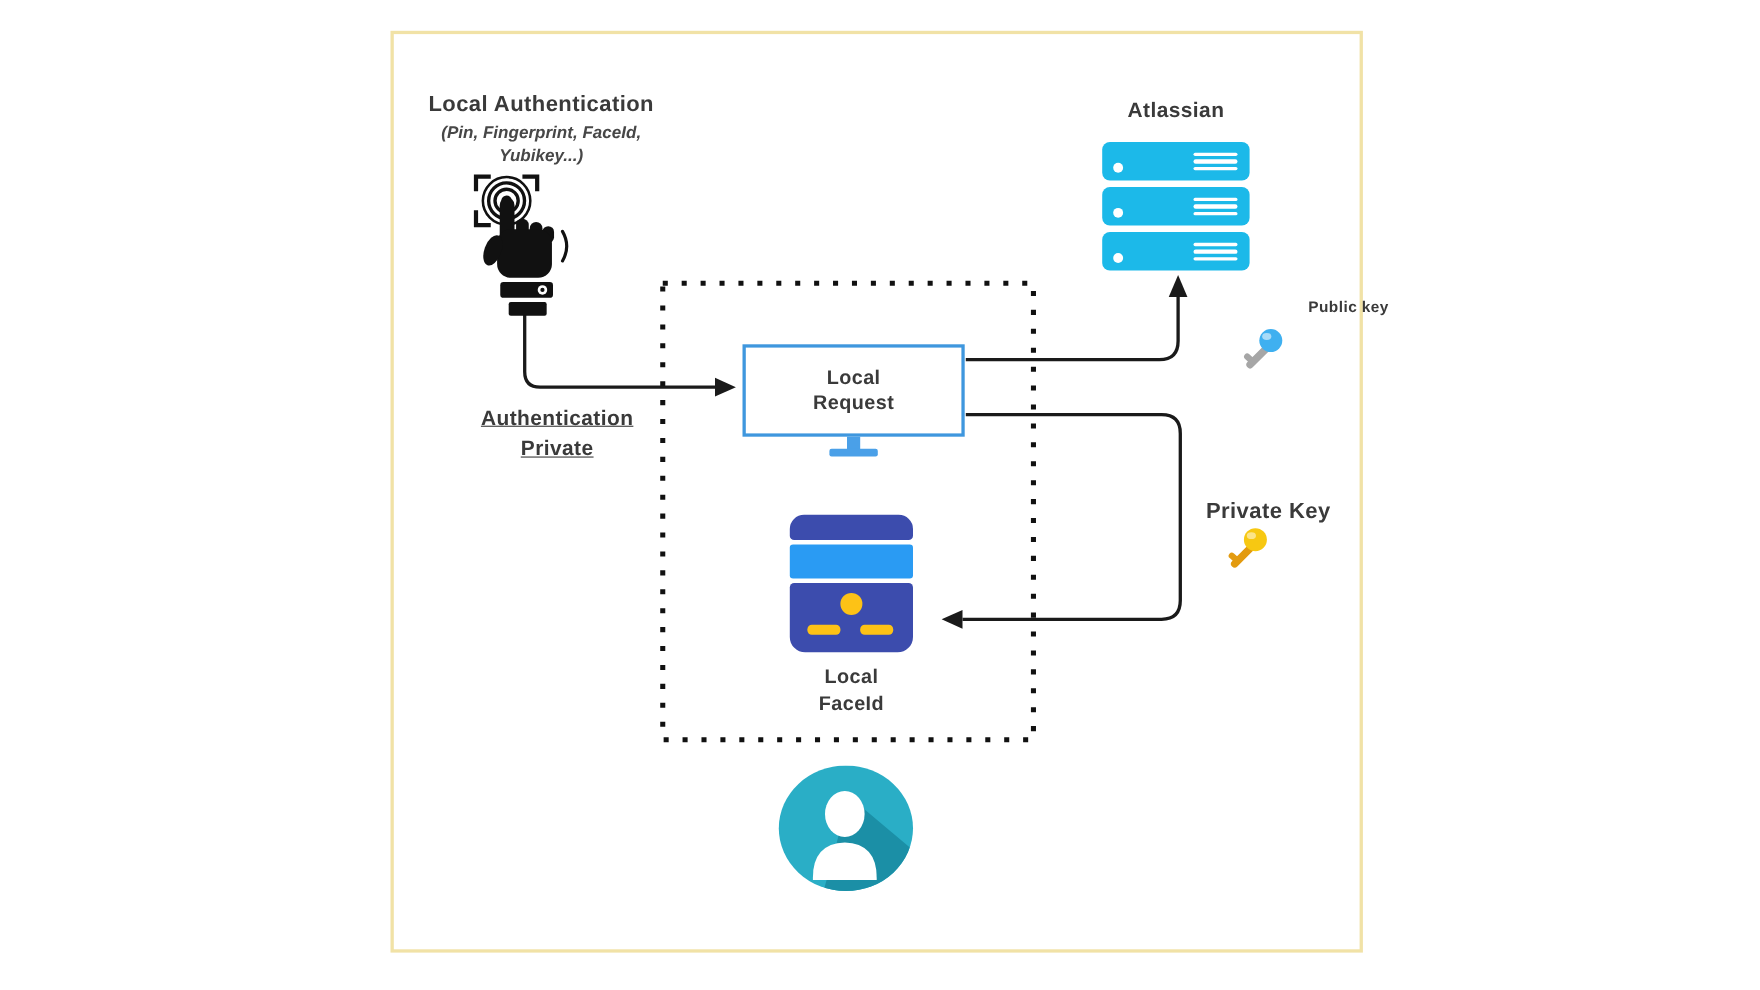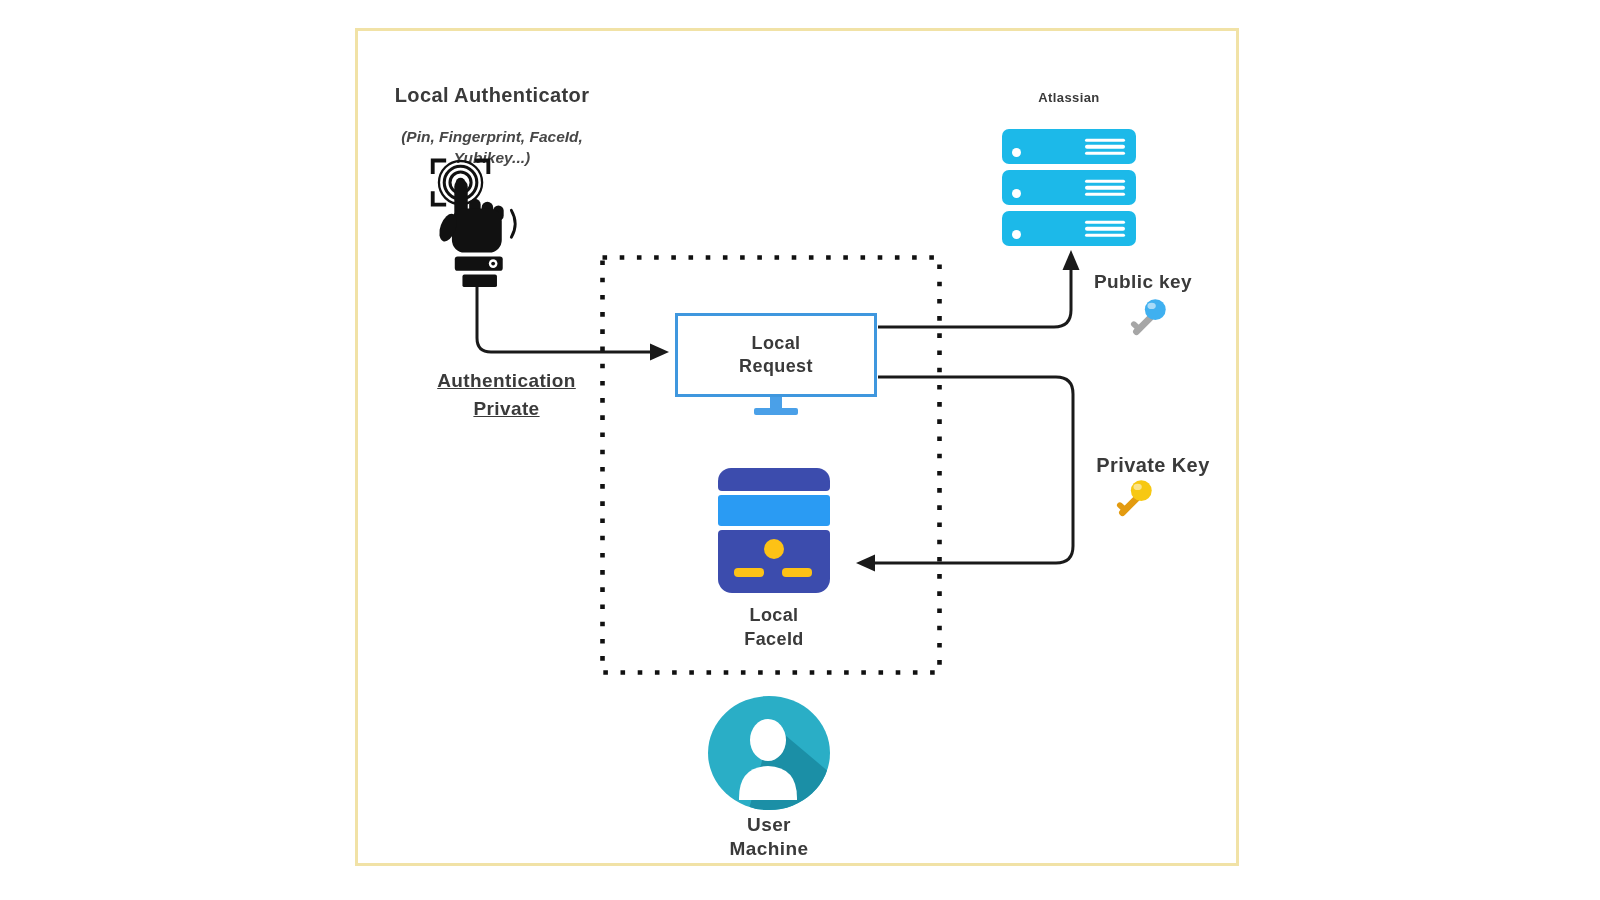--- a/index.html
+++ b/index.html
@@ -15,48 +15,48 @@
 
   .overlay { position: absolute; left: 0; top: 0; width: 1600px; height: 900px; z-index: 2; pointer-events: none; }
 
   .abs { position: absolute; z-index: 3; }
 
   .lbl { font-weight: 700; text-align: center; color: #3a3a3a; letter-spacing: 0.4px; }
 
   
   .title-block { left: 367px; top: 84px; width: 250px; text-align: center; }
   .title-block .t1 { font-size: 20px; font-weight: 700; letter-spacing: 0.4px; }
-  .title-block .t2 { font-size: 15.5px; font-style: italic; font-weight: 600; line-height: 21px; margin-top: 19px; color: #474747; }
+  .title-block .t2 { font-size: 15.5px; font-style: italic; font-weight: 600; line-height: 21px; margin-top: 3px; color: #474747; }
 
   .hand-icon { left: 422px; top: 149px; width: 102px; height: 140px; }
 
   .auth-label { left: 409px; top: 367px; width: 195px; font-size: 19px; line-height: 28px; text-decoration: underline; }
 
   
   .local-system-box {
     left: 675px; top: 313px; width: 202px; height: 84px;
     border: 3px solid #3f97de; background: #ffffff;
     display: flex; align-items: center; justify-content: center;
     z-index: 3;
   }
   .local-system-box .txt { font-size: 18px; font-weight: 700; line-height: 23px; text-align: center; letter-spacing: 0.4px; }
   .monitor-stem { left: 770px; top: 397px; width: 12px; height: 13px; background: #4aa0e8; }
   .monitor-base { left: 754px; top: 408px; width: 44px; height: 7px; background: #4aa0e8; border-radius: 2px; }
 
   
-  .atlassian-label { left: 1002px; top: 90px; width: 134px; font-size: 13px; }
+  .atlassian-label { left: 1002px; top: 90px; width: 134px; font-size: 19px; }
   .server-row {
     position: absolute; left: 1002px; width: 134px; height: 35px;
     background: #1cb9e9; border-radius: 7px; z-index: 3;
   }
   .server-dot { position: absolute; left: 10px; bottom: 7px; width: 9px; height: 9px; border-radius: 50%; background: #ffffff; }
   .server-bars { position: absolute; right: 11px; top: 50%; transform: translateY(-50%); display: flex; flex-direction: column; gap: 3px; }
   .server-bars i { display: block; width: 40px; height: 3.5px; background: #ffffff; border-radius: 2px; }
 
-  .public-key-label  { left: 1068px; top: 271px; width: 150px; font-size: 19px; }
+  .public-key-label  { left: 1151px; top: 271px; width: 150px; font-size: 14px; }
   .private-key-label { left: 1078px; top: 454px; width: 150px; font-size: 20px; }
   .key-icon { width: 46px; height: 46px; }
   .public-key-icon  { left: 1126px; top: 296px; }
   .private-key-icon { left: 1112px; top: 477px; }
 
   
   .storage-icon { left: 718px; top: 468px; width: 112px; z-index: 3; }
   .storage-top { height: 23px; background: #3c4cad; border-radius: 13px 13px 4px 4px; }
   .storage-mid { height: 31px; background: #2a9bf3; border-radius: 3px; margin-top: 4px; }
   .storage-bot { height: 63px; background: #3c4cad; border-radius: 4px 4px 14px 14px; margin-top: 4px; position: relative; }
@@ -85,21 +85,21 @@
     <polygon points="650,343.5 669,352 650,360.5" fill="#1a1a1a"></polygon>
 
     <path d="M 878 327 L 1054 327 Q 1071 327 1071 310 L 1071 270" fill="none" stroke="#1a1a1a" stroke-width="3"></path>
     <polygon points="1062.5,270 1071,250 1079.5,270" fill="#1a1a1a"></polygon>
 
     <path d="M 878 377 L 1056 377 Q 1073 377 1073 394 L 1073 546 Q 1073 563 1056 563 L 875 563" fill="none" stroke="#1a1a1a" stroke-width="3"></path>
     <polygon points="875,554.5 856,563 875,571.5" fill="#1a1a1a"></polygon>
   </svg>
 
   <div class="abs title-block">
-    <div class="t1">Local Authenticator</div>
+    <div class="t1">Local Authentication</div>
     <div class="t2">
       <span>(Pin, Fingerprint, FaceId,</span><br>
       <span>Yubikey...)</span>
     </div>
   </div>
 
   <svg class="abs hand-icon" viewBox="0 0 104 146">
     <g stroke="#111" stroke-width="4" fill="none" stroke-linecap="square">
       <path d="M 22 12 H 10 V 24"></path>
       <path d="M 56 12 H 68 V 24"></path>
@@ -200,18 +200,14 @@
           <ellipse cx="63" cy="57" rx="61" ry="57"></ellipse>
         </clipPath>
     </defs>
     <ellipse cx="63" cy="57" rx="61" ry="57" fill="#2aaec6"></ellipse>
     <polygon points="66,28 130,82 130,124 40,124" fill="#1b8fa6" clip-path="url(#userClip)"></polygon>
     <g clip-path="url(#userClip)">
       <ellipse cx="62" cy="44" rx="18" ry="21" fill="#ffffff"></ellipse>
       <path d="M 33 102 Q 33 71 62 70 Q 91 71 91 102 L 91 104 L 33 104 Z" fill="#ffffff"></path>
     </g>
   </svg>
-  <div class="abs lbl user-label">
-    <span>User</span><br>
-    <span>Machine</span>
-  </div>
 
 </div>
 
 </body></html>

